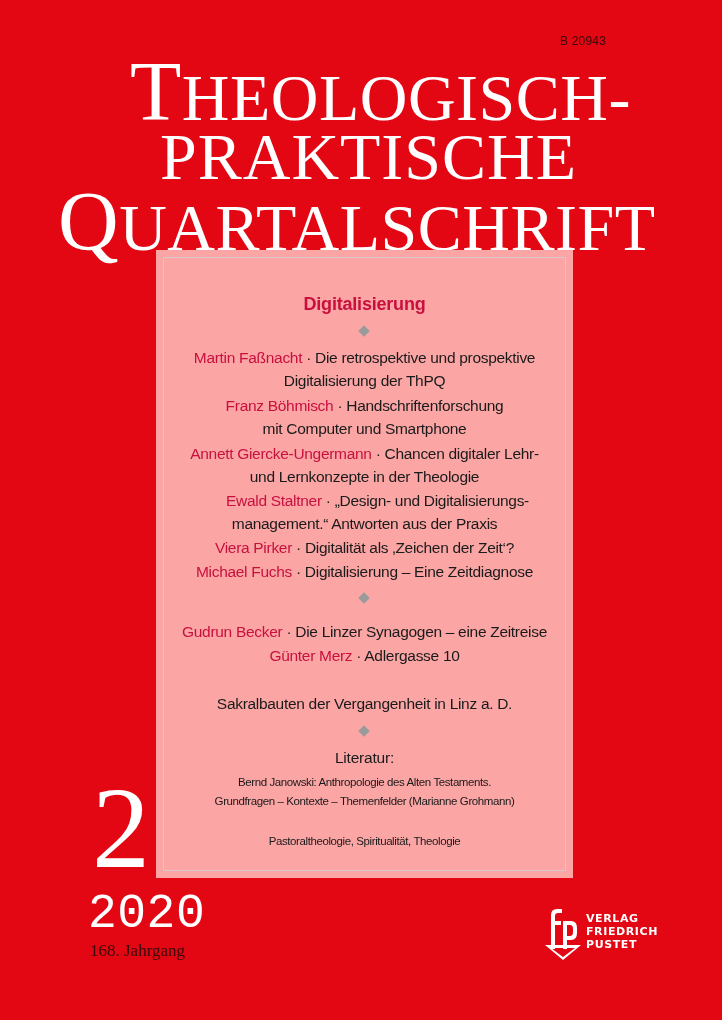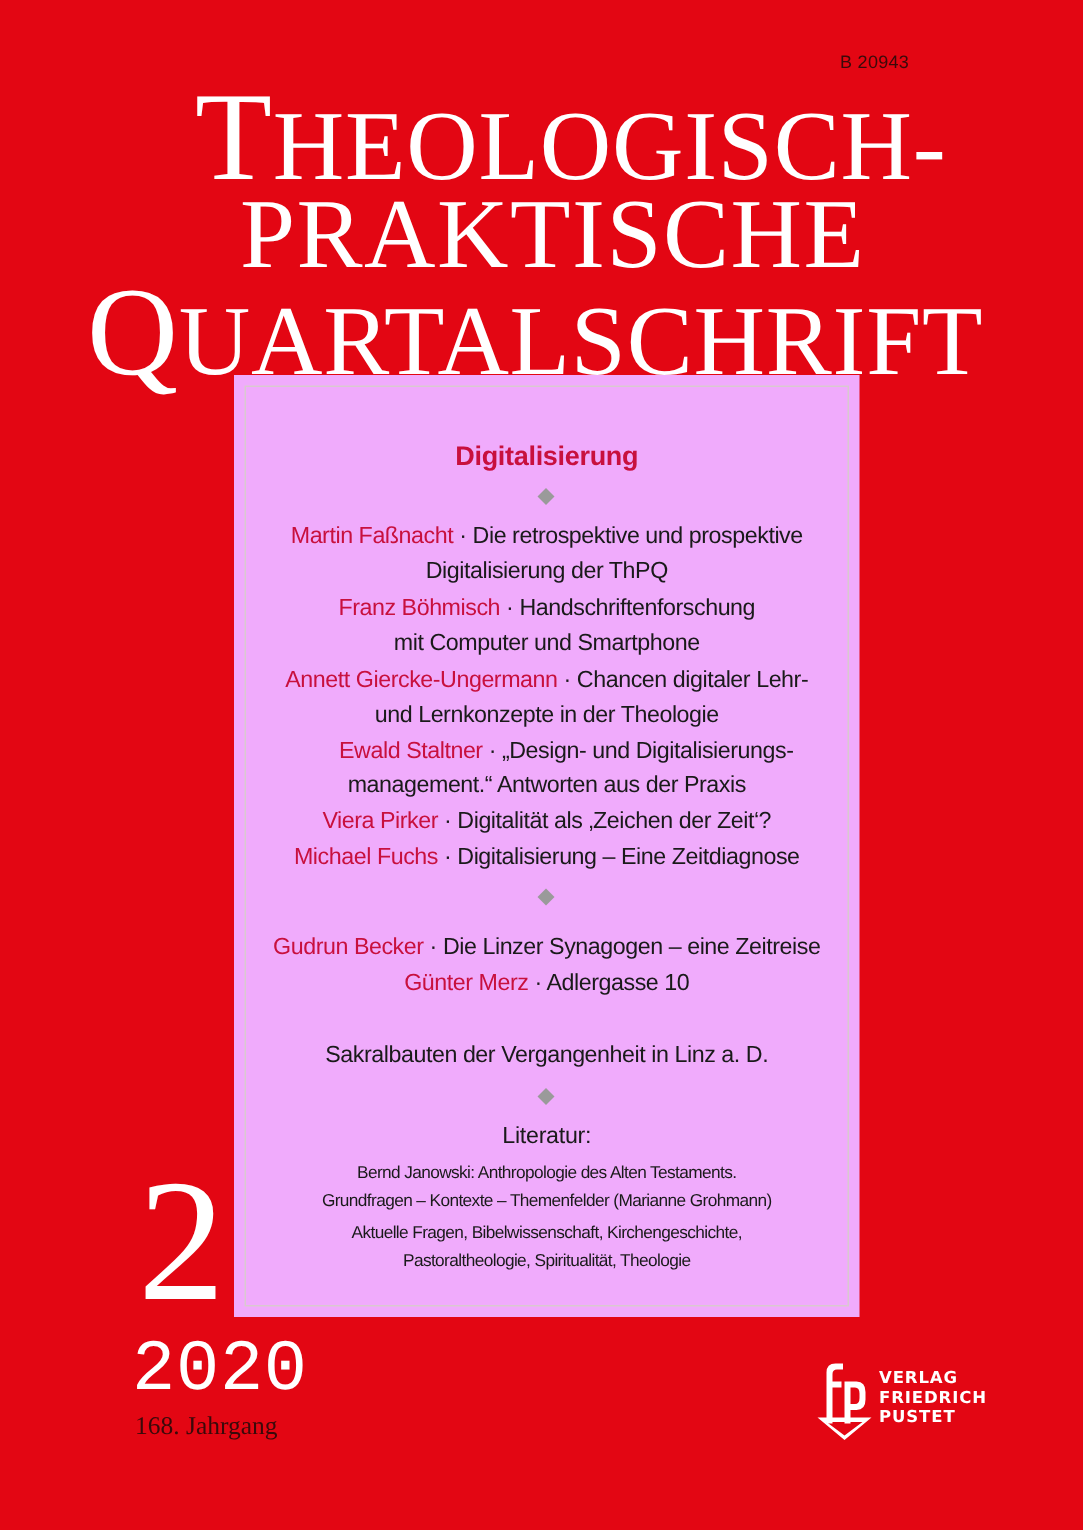--- a/index.html
+++ b/index.html
@@ -19,21 +19,21 @@
     white-space: nowrap; line-height: 1;
   }
   .t1 { left: 130px; top: 50px; font-size: 66px; letter-spacing: 0.5px; }
   .t2 { left: 160px; top: 124px; font-size: 66px; letter-spacing: 1px; }
   .t3 { left: 58px; top: 180px; font-size: 66px; letter-spacing: 0.5px; }
   .big { font-size: 84px; }
   .sc { font-size: 66px; }
 
   .box {
     left: 156px; top: 250px; width: 417px; height: 628px;
-    background: #f0abfc;
+    background: #fca5a5;
   }
   .box-inner {
     position: absolute; left: 7px; top: 7px; right: 7px; bottom: 7px;
     border: 1px solid #d9c9cf;
   }
   .section-title {
     top: 44px; font-size: 18px; font-weight: bold; color: #c8103e;
     left: 0; right: 0; position: absolute; text-align: center;
     letter-spacing: -0.2px;
   }
@@ -128,21 +128,20 @@
   <div class="entry" style="top:394px;">
     <span class="author">Günter Merz</span><span> · </span><span>Adlergasse 10</span>
   </div>
   <div class="entry" style="top:442px;">Sakralbauten der Vergangenheit in Linz a. D.</div>
 
   <div class="diamond" style="top:477px;"></div>
 
   <div class="lit-heading">Literatur:</div>
   <div class="lit" style="top:523px;">Bernd Janowski: Anthropologie des Alten Testaments.</div>
   <div class="lit" style="top:542px;">Grundfragen – Kontexte – Themenfelder (Marianne Grohmann)</div>
-  <div class="lit" style="top:563px;">Aktuelle Fragen, Bibelwissenschaft, Kirchengeschichte,</div>
   <div class="lit" style="top:582px;">Pastoraltheologie, Spiritualität, Theologie</div>
 </div>
 
 <div class="abs issue-no">2</div>
 <div class="abs year">2020</div>
 <div class="abs volume">168. Jahrgang</div>
 
 <div class="abs pub-logo">
   <svg width="40" height="56" viewBox="0 0 40 56">
 

